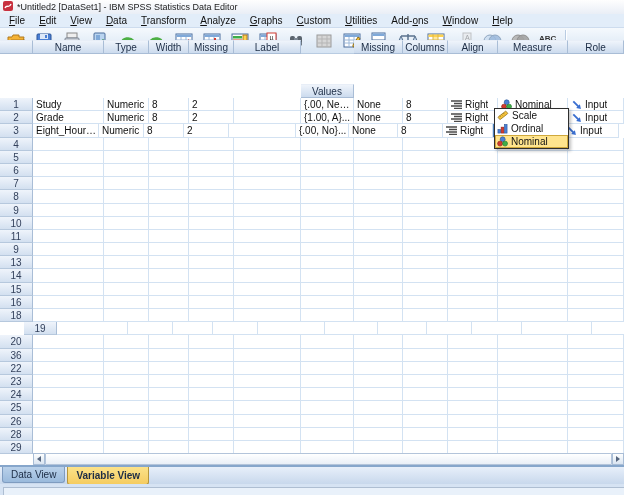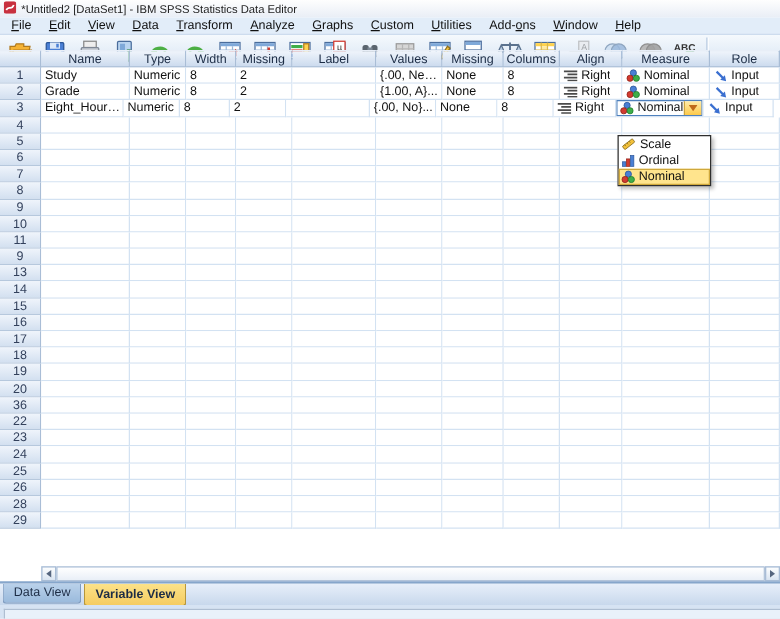--- a/index.html
+++ b/index.html
@@ -290,21 +290,21 @@
       <div class="tbsep"></div>
     </div>
   <div id="gridwrap">
       <div class="grow">
         <div class="hcell" style="width: 33px;"></div>
         <div class="hcell" style="width: 71px;">Name</div>
         <div class="hcell" style="width: 45px;">Type</div>
         <div class="hcell" style="width: 40px;">Width</div>
         <div class="hcell" style="width: 45px;">Missing</div>
         <div class="hcell" style="width: 67px;">Label</div>
-        <div class="hcell" style="width: 53px;">Values</div>
+        <div class="hcell" style="width: 53px; margin-top: 44px;">Values</div>
         <div class="hcell" style="width: 49px;">Missing</div>
         <div class="hcell" style="width: 45px;">Columns</div>
         <div class="hcell" style="width: 50px;">Align</div>
         <div class="hcell" style="width: 70px;">Measure</div>
         <div class="hcell" style="width: 56px;">Role</div>
       </div>
       <div class="grow">
         <div class="rhead" style="width: 33px;">1</div>
         <div class="dcell" style="width: 71px;">
           <span class="lbl">Study</span>
@@ -651,49 +651,35 @@
         <div class="dcell" style="width: 45px;"></div>
         <div class="dcell" style="width: 67px;"></div>
         <div class="dcell" style="width: 53px;"></div>
         <div class="dcell" style="width: 49px;"></div>
         <div class="dcell" style="width: 45px;"></div>
         <div class="dcell" style="width: 50px;"></div>
         <div class="dcell" style="width: 70px;"></div>
         <div class="dcell" style="width: 56px;"></div>
       </div>
       <div class="grow">
-        <div class="rhead" style="width: 33px;">17</div>
-        <div class="dcell" style="width: 71px;"></div>
-        <div class="dcell" style="width: 45px;"></div>
-        <div class="dcell" style="width: 40px;"></div>
-        <div class="dcell" style="width: 45px;"></div>
-        <div class="dcell" style="width: 67px;"></div>
-        <div class="dcell" style="width: 53px;"></div>
-        <div class="dcell" style="width: 49px;"></div>
-        <div class="dcell" style="width: 45px;"></div>
-        <div class="dcell" style="width: 50px;"></div>
-        <div class="dcell" style="width: 70px;"></div>
-        <div class="dcell" style="width: 56px;"></div>
-      </div>
-      <div class="grow">
         <div class="rhead" style="width: 33px;">18</div>
         <div class="dcell" style="width: 71px;"></div>
         <div class="dcell" style="width: 45px;"></div>
         <div class="dcell" style="width: 40px;"></div>
         <div class="dcell" style="width: 45px;"></div>
         <div class="dcell" style="width: 67px;"></div>
         <div class="dcell" style="width: 53px;"></div>
         <div class="dcell" style="width: 49px;"></div>
         <div class="dcell" style="width: 45px;"></div>
         <div class="dcell" style="width: 50px;"></div>
         <div class="dcell" style="width: 70px;"></div>
         <div class="dcell" style="width: 56px;"></div>
       </div>
       <div class="grow">
-        <div class="rhead" style="width: 33px;">19</div>
+        <div class="rhead" style="width: 33px; margin-left: 24px;">19</div>
         <div class="dcell" style="width: 71px;"></div>
         <div class="dcell" style="width: 45px;"></div>
         <div class="dcell" style="width: 40px;"></div>
         <div class="dcell" style="width: 45px;"></div>
         <div class="dcell" style="width: 67px;"></div>
         <div class="dcell" style="width: 53px;"></div>
         <div class="dcell" style="width: 49px;"></div>
         <div class="dcell" style="width: 45px;"></div>
         <div class="dcell" style="width: 50px;"></div>
         <div class="dcell" style="width: 70px;"></div>

